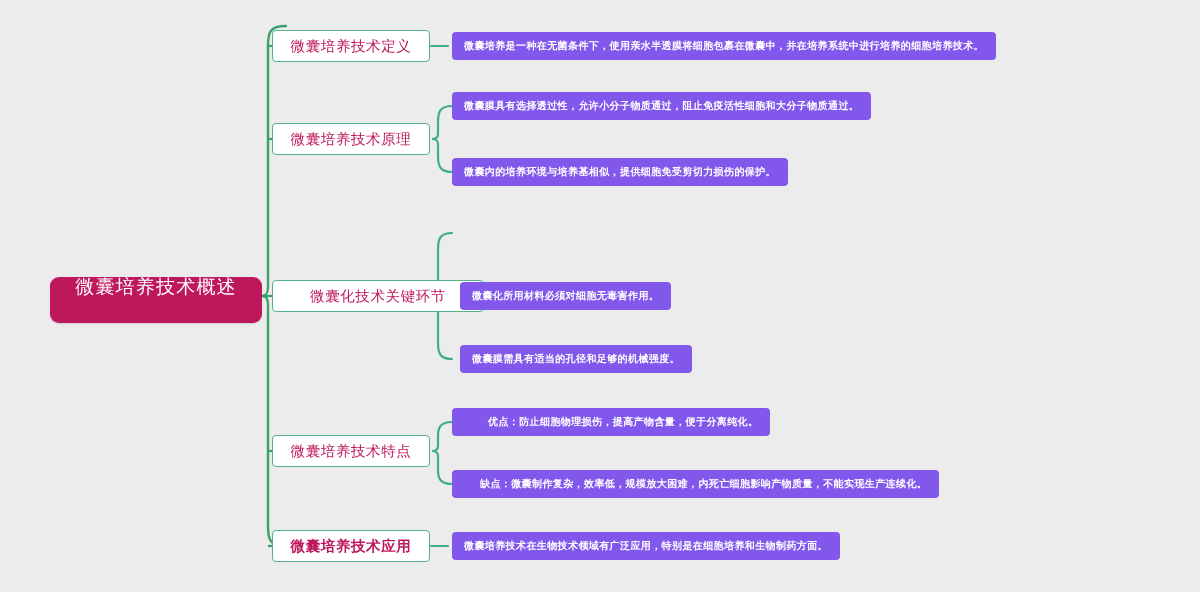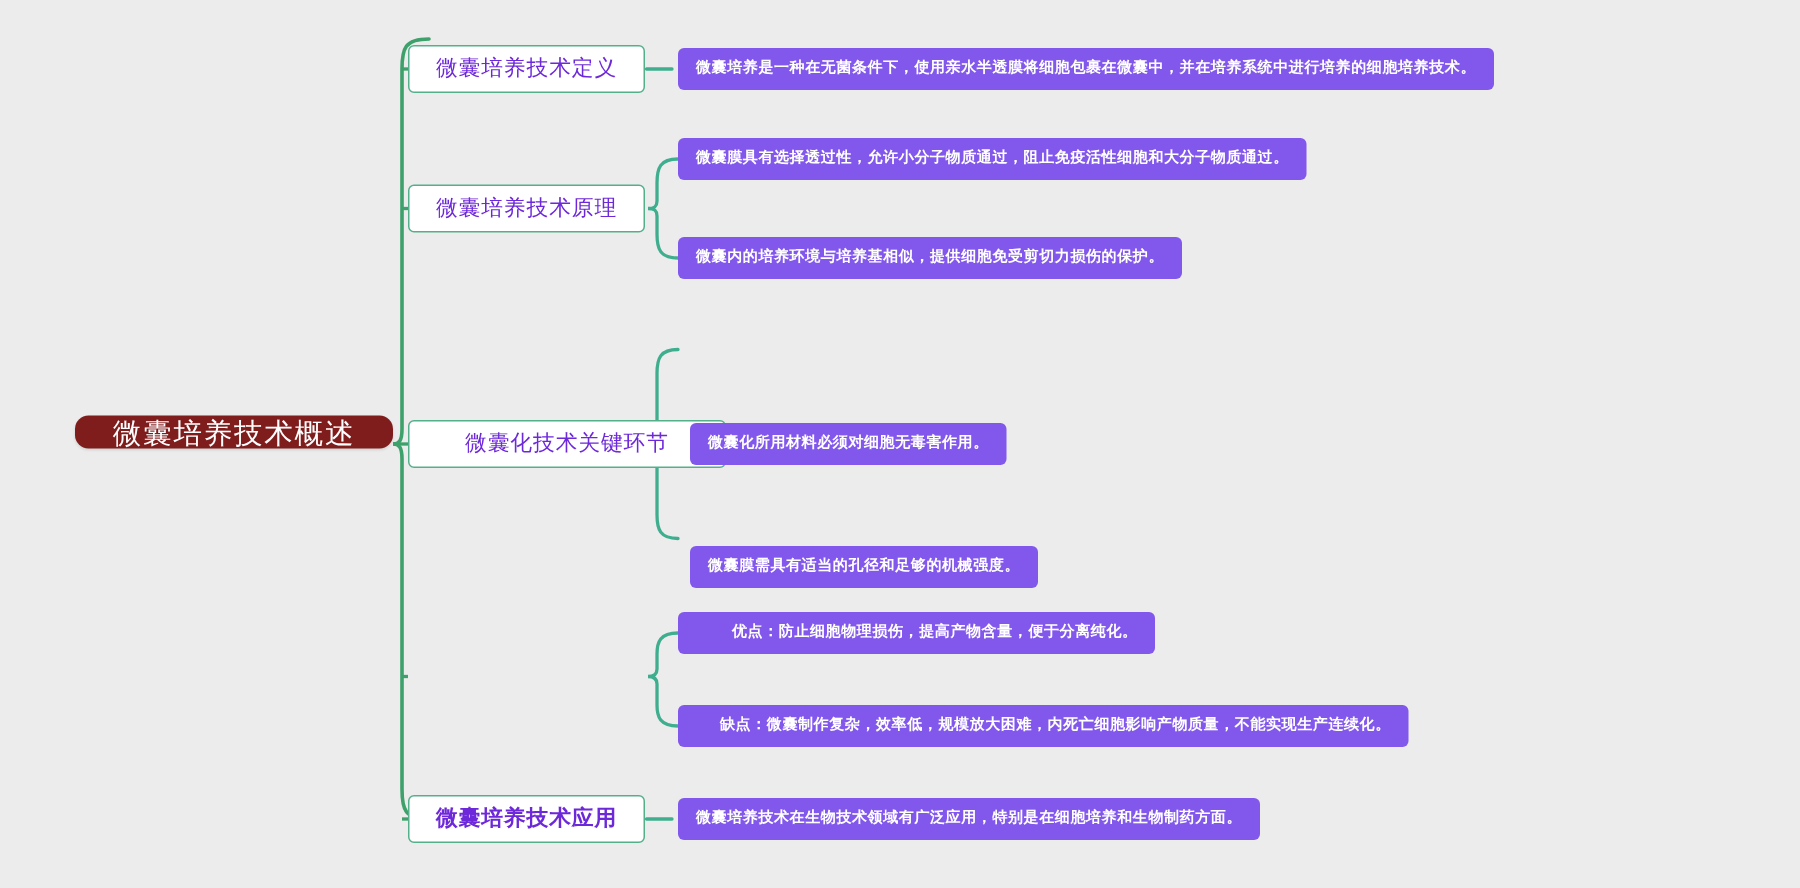--- a/index.html
+++ b/index.html
@@ -26,25 +26,25 @@
     height: 592px;
     pointer-events: none;
   }
 
   
   .root-node {
     position: absolute;
     left: 50px;
     top: 277px;
     width: 212px;
-    height: 22px;
-    background: #7f1d1d;
+    height: 46px;
+    background: #be185d;
     border-radius: 9px;
     display: flex;
-    align-items: flex-end;
+    align-items: flex-start;
     justify-content: center;
     box-sizing: border-box;
     box-shadow: 0 1px 2px rgba(0,0,0,0.12);
   }
   .root-node .root-label {
     color: #ffffff;
     font-size: 19px;
     letter-spacing: 1.2px;
     line-height: 1;
     white-space: nowrap;
@@ -56,21 +56,21 @@
     background: #ffffff;
     border: 1.6px solid #53b08a;
     border-radius: 4px;
     display: flex;
     align-items: center;
     justify-content: center;
     box-sizing: border-box;
     height: 32px;
   }
   .l2-node .l2-label {
-    color: #6d28d9;
+    color: #be185d;
     font-size: 14.5px;
     letter-spacing: 0.6px;
     line-height: 1;
     white-space: nowrap;
   }
 
   
   .l3-node {
     position: absolute;
     background: #8257ec;
@@ -127,20 +127,23 @@
   </div>
 
   <div class="l2-node" style="left:272px; top:123px; width:158px;">
     <span class="l2-label">微囊培养技术原理</span>
   </div>
 
   <div class="l2-node" style="left:272px; top:280px; width:212px;">
     <span class="l2-label">微囊化技术关键环节</span>
   </div>
 
+  <div class="l2-node" style="left:272px; top:435px; width:158px;">
+    <span class="l2-label">微囊培养技术特点</span>
+  </div>
 
   <div class="l2-node" style="left:272px; top:530px; width:158px;font-weight:bold;">
     <span class="l2-label">微囊培养技术应用</span>
   </div>
 
   <div class="l3-node" style="left:452px; top:32px;">
     <span class="l3-label">微囊培养是一种在无菌条件下，使用亲水半透膜将细胞包裹在微囊中，并在培养系统中进行培养的细胞培养技术。</span>
   </div>
 
   <div class="l3-node" style="left:452px; top:92px;">
@@ -149,21 +152,21 @@
 
   <div class="l3-node" style="left:452px; top:158px;">
     <span class="l3-label">微囊内的培养环境与培养基相似，提供细胞免受剪切力损伤的保护。</span>
   </div>
 
 
   <div class="l3-node" style="left:460px; top:282px;">
     <span class="l3-label">微囊化所用材料必须对细胞无毒害作用。</span>
   </div>
 
-  <div class="l3-node" style="left:460px; top:364px;justify-content:center;">
+  <div class="l3-node" style="left:460px; top:345px;justify-content:center;">
     <span class="l3-label">微囊膜需具有适当的孔径和足够的机械强度。</span>
   </div>
 
   <div class="l3-node" style="left:452px; top:408px;padding-left:36px;">
     <span class="l3-label">优点：防止细胞物理损伤，提高产物含量，便于分离纯化。</span>
   </div>
 
   <div class="l3-node" style="left:452px; top:470px;padding-left:28px;">
     <span class="l3-label">缺点：微囊制作复杂，效率低，规模放大困难，内死亡细胞影响产物质量，不能实现生产连续化。</span>
   </div>

